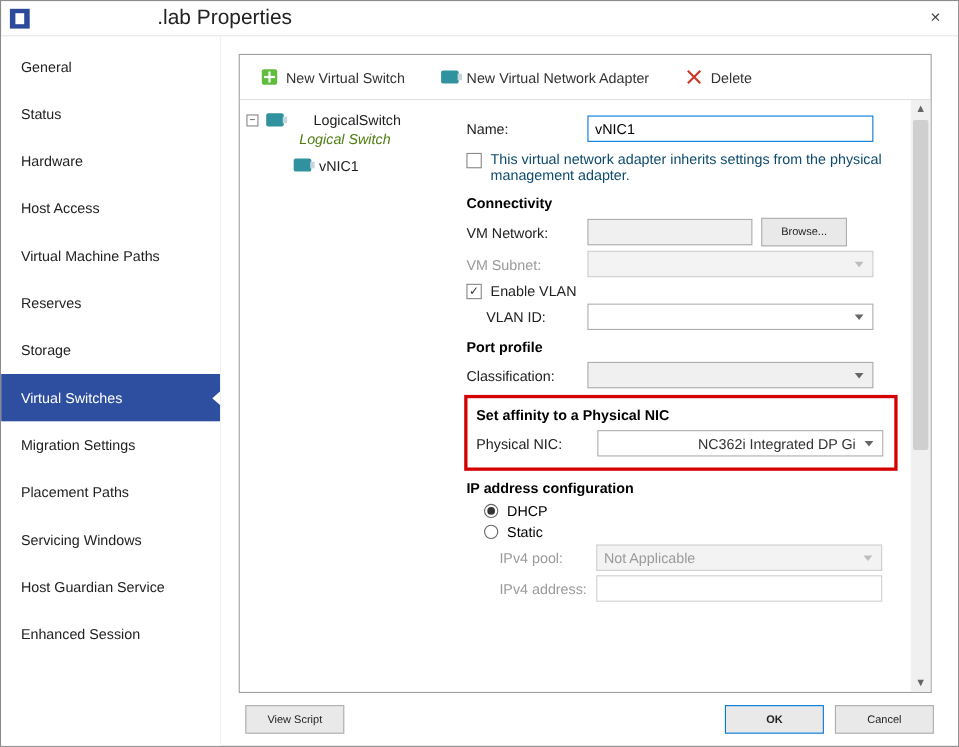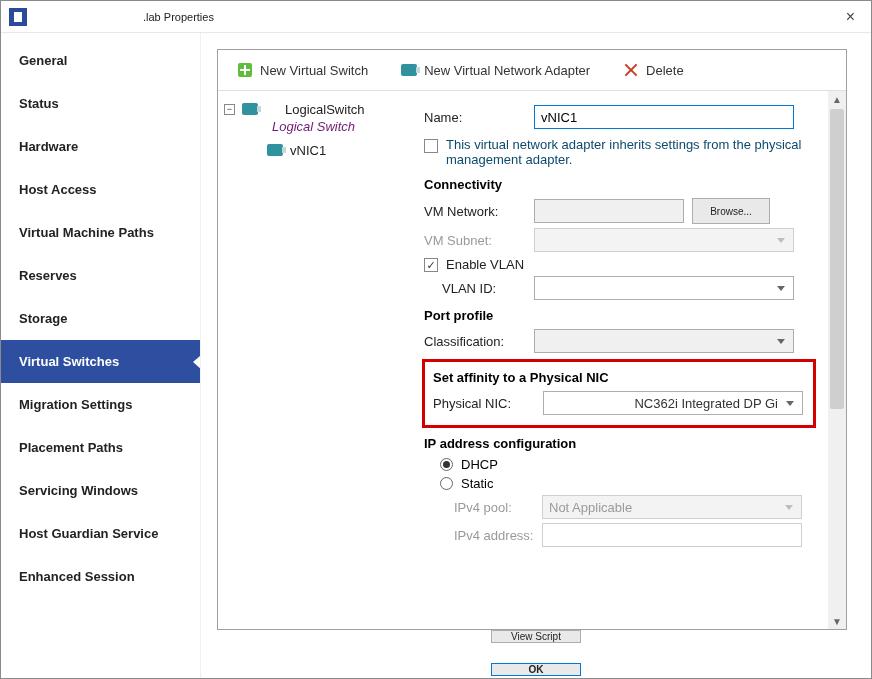--- a/index.html
+++ b/index.html
@@ -1,24 +1,24 @@
 <!DOCTYPE html>
 <html><head>
 <meta charset="utf-8">
 <style>
   * { box-sizing: border-box; font-family: "Segoe UI", Tahoma, sans-serif; }
   body { margin:0; background:#fff; }
   .window { width:872px; height:679px; border:1px solid #8a8a8a; display:flex; flex-direction:column; background:#fff; }
   .titlebar { height:32px; display:flex; align-items:center; padding:0 8px; border-bottom:1px solid #e8e8e8; position:relative; }
   .title-icon { width:18px; height:18px; background:#2c4a9c; display:flex; align-items:center; justify-content:center; margin-right:8px; }
   .title-icon-inner { width:8px; height:10px; background:#fff; }
-  .title-text { font-size:11px; color:#222; position:absolute; left:142px; }
+  .title-text { font-size:19px; color:#222; position:absolute; left:142px; }
   .title-close { margin-left:auto; font-size:16px; color:#444; padding:2px 8px; cursor:default; font-family:Arial; }
   .body { flex:1; display:flex; overflow:hidden; }
-  .nav { width:200px; background:#fff; border-right:1px solid #f0f0f0; overflow:hidden; display:flex; flex-direction:column; padding-top:6px;font-weight:bold;}
+  .nav { width:200px; background:#fff; border-right:1px solid #f0f0f0; overflow:hidden; display:flex; flex-direction:column; padding-top:6px;}
   .nav-item { padding:14px 18px; font-size:13px; color:#222; cursor:default; position:relative; }
   .nav-item.selected { background:#2e4e9f; color:#fff; }
   .nav-item.selected::after { content:""; position:absolute; right:-1px; top:50%; margin-top:-7px; border-top:7px solid transparent; border-bottom:7px solid transparent; border-right:8px solid #fff; }
   .main { flex:1; display:flex; flex-direction:column; padding:16px 0 0 0; }
   .panel { flex:1; margin:0 24px 0 16px; border:1px solid #a0a0a0; background:#fff; display:flex; flex-direction:column; position:relative; }
   .toolbar { height:40px; display:flex; align-items:center; padding:0 10px; gap:16px; }
   .tool-btn { display:flex; align-items:center; gap:6px; font-size:13px; color:#333; padding:4px 8px; cursor:default; }
   .icn { width:18px; height:16px; display:inline-flex; align-items:center; justify-content:center; }
   .plus { width:14px; height:14px; background:#5fbd3b; position:relative; border-radius:2px; }
   .plus::before,.plus::after { content:""; position:absolute; background:#fff; }
@@ -27,21 +27,21 @@
   .nic { width:16px; height:12px; background:#2f929e; border-radius:2px; position:relative; }
   .nic::after { content:""; position:absolute; right:-3px; top:3px; width:4px; height:6px; background:#c4d8db; }
   .del { position:relative; width:14px; height:14px; }
   .del::before,.del::after { content:""; position:absolute; left:6px; top:-1px; width:2px; height:16px; background:#c93a28; }
   .del::before { transform:rotate(45deg); }
   .del::after { transform:rotate(-45deg); }
   .content { flex:1; display:flex; border-top:1px solid #e0e0e0; overflow:hidden; }
   .tree { width:200px; padding:8px 6px; font-size:13px; color:#222; }
   .tree-row { display:flex; align-items:center; gap:6px; padding:2px 0; }
   .expander { width:11px; height:11px; border:1px solid #888; display:flex; align-items:center; justify-content:center; font-size:9px; line-height:1; color:#333; cursor:default; }
-  .tree-sub { font-style:italic; color:#701a75; margin-left:48px; }
+  .tree-sub { font-style:italic; color:#4d7c0f; margin-left:48px; }
   .tree-child { margin-left:42px; display:flex; align-items:center; gap:6px; padding-top:8px; }
   .form { flex:1; padding:10px 10px 10px 6px; position:relative; overflow:hidden; }
   .form-scroll { position:absolute; right:0; top:0; bottom:0; width:18px; background:#f0f0f0; display:flex; flex-direction:column; align-items:center; justify-content:space-between; }
   .scroll-btn { width:16px; height:16px; display:flex; align-items:center; justify-content:center; color:#666; font-size:10px; }
   .scroll-thumb { position:absolute; top:18px; width:14px; height:300px; background:#cfcfcf; left:2px; border-radius:2px;}
   .row { display:flex; align-items:center; margin:4px 0; font-size:13px; color:#222; }
   .lbl { width:110px; }
   .lbl-indent { margin-left:18px; width:92px; }
   .txt { height:24px; border:1px solid #0078d7; padding:0 6px; font-size:13px; width:260px; background:#fff; outline:none; }
   .chk-row { display:flex; align-items:flex-start; gap:8px; margin:8px 0 10px 0; font-size:13px; color:#0c4a6e; padding-right:30px;}
@@ -55,21 +55,21 @@
   .combo.white { background:#fff; }
   .combo-with-browse { display:flex; gap:8px; align-items:center; }
   .combo-narrow { width:150px; background:#f0f0f0; border:1px solid #adadad; height:24px; }
   .btn { height:26px; border:1px solid #adadad; background:#e9e9e9; padding:0 14px; font-size:10px; color:#222; cursor:default; min-width:78px;}
   .disabled-text { color:#9a9a9a; }
   .highlight-box { border:3px solid #d40000; padding:8px 8px 10px 8px; margin:6px 20px 6px -2px; }
   .radio-row { display:flex; align-items:center; gap:8px; font-size:13px; margin:4px 0 4px 16px; }
   .radio { width:13px; height:13px; border:1px solid #666; border-radius:50%; display:flex; align-items:center; justify-content:center; }
   .radio.checked::after { content:""; width:7px; height:7px; border-radius:50%; background:#333; }
   .plain-input { height:24px; border:1px solid #cfcfcf; background:#fff; width:260px; }
-  .footer { height:48px; display:flex; align-items:center; padding:0 22px; gap:10px;flex-direction:column; }
+  .footer { height:48px; display:flex; align-items:center; padding:0 22px; gap:10px; }
   .footer .btn { min-width:90px; text-align:center;}
   .btn.primary { border-color:#0078d7;font-weight:bold; }
   .spacer { flex:1; }
   .combo.right-align { justify-content:flex-end; padding-right:24px; }
 </style>
 </head>
 <body>
 
 <div class="window">
   <div class="titlebar">

